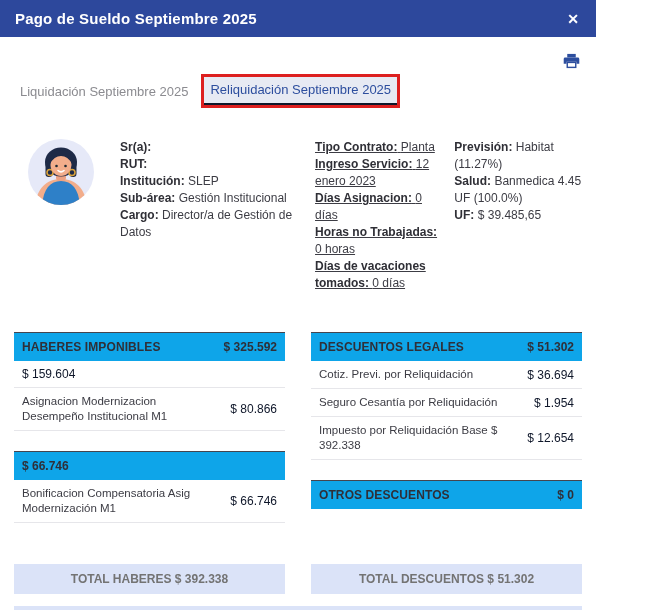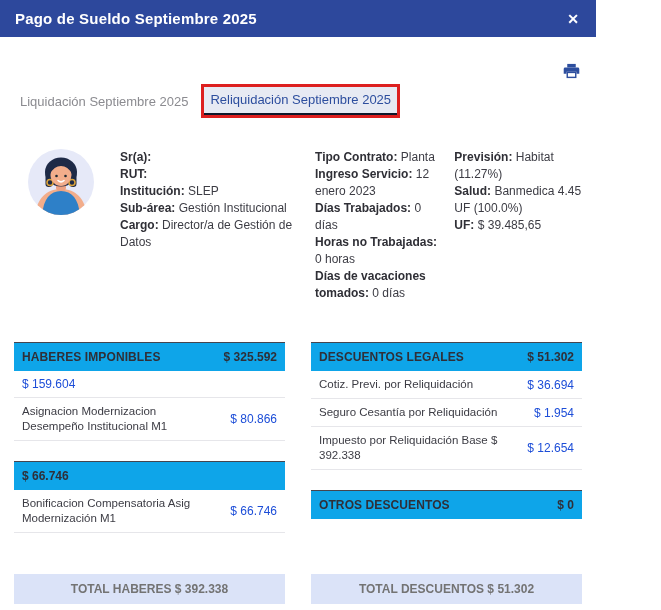--- a/index.html
+++ b/index.html
@@ -1,17 +1,17 @@
 <!DOCTYPE html>
 <html><head>
 <meta charset="utf-8">
 <style>
   html,body{margin:0;padding:0;background:#fff;}
   body{width:661px;height:610px;font-family:"Liberation Sans",sans-serif;color:#3c3c44;overflow:hidden;}
-  .modal{width:596px;height:610px;background:#fff;display:flex;flex-direction:column;box-sizing:border-box;gap:10px;}
+  .modal{width:596px;height:610px;background:#fff;display:flex;flex-direction:column;box-sizing:border-box;}
 
   
   .titlebar{height:37px;min-height:37px;background:#2d489c;display:flex;align-items:center;padding:0 15px;box-sizing:border-box;}
   .titlebar .title{flex:1;color:#fff;font-size:15px;font-weight:700;letter-spacing:.2px;}
   .close-btn{color:#fff;font-size:14px;font-weight:700;cursor:pointer;line-height:1;padding:2px 2px;}
 
   .body{flex:1;padding:0 14px;box-sizing:border-box;display:flex;flex-direction:column;}
 
   
   .print-row{display:flex;justify-content:flex-end;padding:16px 2px 6px 0;}
@@ -21,32 +21,32 @@
   .tabs{display:flex;gap:10px;align-items:flex-end;margin-top:2px;}
   .tab{font-size:13px;color:#8b8b90;padding:5px 6px 6px;cursor:pointer;white-space:nowrap;}
   .tab.active{color:#2d4e9e;background:#e7eaf3;border-bottom:2px solid #0f172a;outline:3px solid #dd1f1f;outline-offset:0px;}
 
   
   .employee{display:flex;margin-top:34px;justify-content:flex-end;}
   .avatar{width:66px;height:66px;margin-left:14px;flex:none;}
   .info-col{font-size:12px;line-height:17px;color:#3c3c44;}
   .info-col b{color:#2f2f36;font-weight:700;}
   .col1{margin-left:26px;width:208px;}
-  .col2{margin-left:18px;width:152px;}
+  .col2{margin-left:18px;width:152px;text-decoration:underline;}
   .col3{margin-left:10px;width:150px;}
 
   
   .tables-row{display:flex;gap:26px;margin-top:40px;height:262px;}
   .tcol{flex:1;display:flex;flex-direction:column;min-width:0;}
   .section-header{background:#0ea5e9;border-top:1px solid #45454f;display:flex;justify-content:space-between;align-items:center;padding:7px 8px;box-sizing:border-box;}
   .section-header .st{font-size:12px;font-weight:700;color:#2f2f38;letter-spacing:.1px;}
   .section-header .sv{font-size:12px;font-weight:700;color:#2f2f38;white-space:nowrap;}
   .trow{display:flex;justify-content:space-between;align-items:center;padding:6px 8px;border-bottom:1px solid #e6e6ea;box-sizing:border-box;}
   .trow .rl{font-size:11.5px;color:#3c3c44;max-width:74%;line-height:15px;}
-  .trow .rv{font-size:12px;color:#1d4ed8;white-space:nowrap;}
+  .trow .rv{font-size:12px;color:#0f172a;white-space:nowrap;}
   .gap{height:20px;}
   .total-bar{margin-top:auto;background:#dbe3f8;text-align:center;padding:8px 0;font-size:12px;font-weight:700;color:#737373;}
 
   .liquido-bar{margin-top:12px;background:#dbe3f8;text-align:center;padding:8px 0;font-size:12px;font-weight:700;color:#2f2f38;}
 </style>
 </head>
 <body>
 
 <div class="modal">
 
@@ -103,21 +103,21 @@
         <div><b>Sr(a):</b> <span></span></div>
         <div><b>RUT:</b> <span></span></div>
         <div><b>Institución:</b> <span>SLEP</span></div>
         <div><b>Sub-área:</b> <span>Gestión Institucional</span></div>
         <div><b>Cargo:</b> <span>Director/a de Gestión de Datos</span></div>
       </div>
 
       <div class="info-col col2">
         <div><b>Tipo Contrato:</b> <span>Planta</span></div>
         <div><b>Ingreso Servicio:</b> <span>12 enero 2023</span></div>
-        <div><b>Días Trabajados:</b> <span>0 días</span></div>
+        <div><b>Días Asignacion:</b> <span>0 días</span></div>
         <div><b>Horas no Trabajadas:</b> <span>0 horas</span></div>
         <div><b>Días de vacaciones tomados:</b> <span>0 días</span></div>
       </div>
 
       <div class="info-col col3">
         <div><b>Previsión:</b> <span>Habitat (11.27%)</span></div>
         <div><b>Salud:</b> <span>Banmedica 4.45 UF (100.0%)</span></div>
         <div><b>UF:</b> <span>$ 39.485,65</span></div>
       </div>
     </div>

